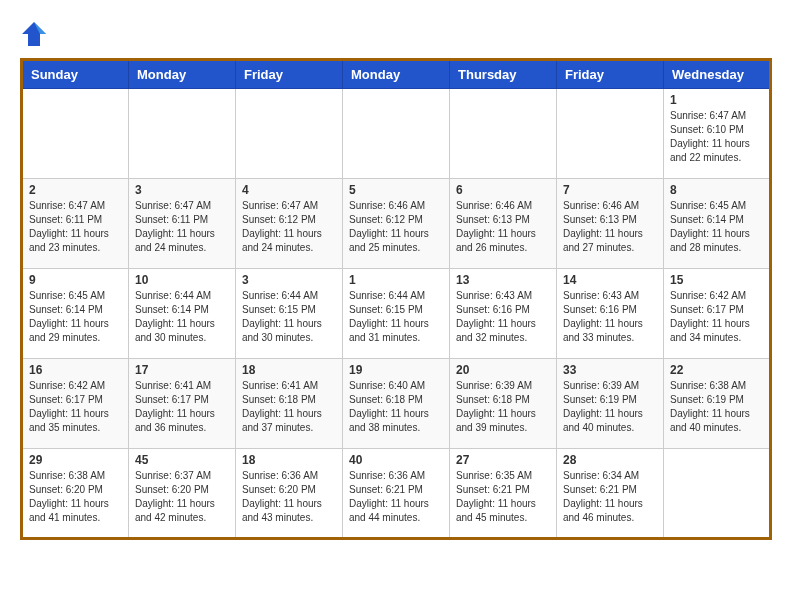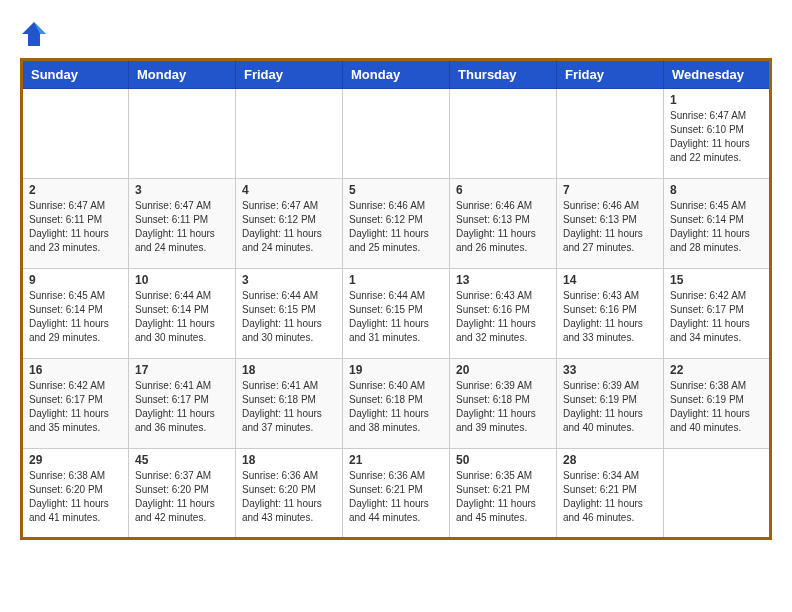--- a/index.html
+++ b/index.html
@@ -243,25 +243,25 @@
         </td>
         <td>
           <span class="day-number">45</span>
           <div class="day-detail">Sunrise: 6:37 AM<br>Sunset: 6:20 PM<br>Daylight: 11 hours and 42 minutes.</div>
         </td>
         <td>
           <span class="day-number">18</span>
           <div class="day-detail">Sunrise: 6:36 AM<br>Sunset: 6:20 PM<br>Daylight: 11 hours and 43 minutes.</div>
         </td>
         <td>
-          <span class="day-number">21</span>
+          <span class="day-number">40</span>
           <div class="day-detail">Sunrise: 6:36 AM<br>Sunset: 6:21 PM<br>Daylight: 11 hours and 44 minutes.</div>
         </td>
         <td>
-          <span class="day-number">50</span>
+          <span class="day-number">27</span>
           <div class="day-detail">Sunrise: 6:35 AM<br>Sunset: 6:21 PM<br>Daylight: 11 hours and 45 minutes.</div>
         </td>
         <td>
           <span class="day-number">28</span>
           <div class="day-detail">Sunrise: 6:34 AM<br>Sunset: 6:21 PM<br>Daylight: 11 hours and 46 minutes.</div>
         </td>
         <td class="empty-cell"></td>
       </tr>
     </tbody>
 </table>

